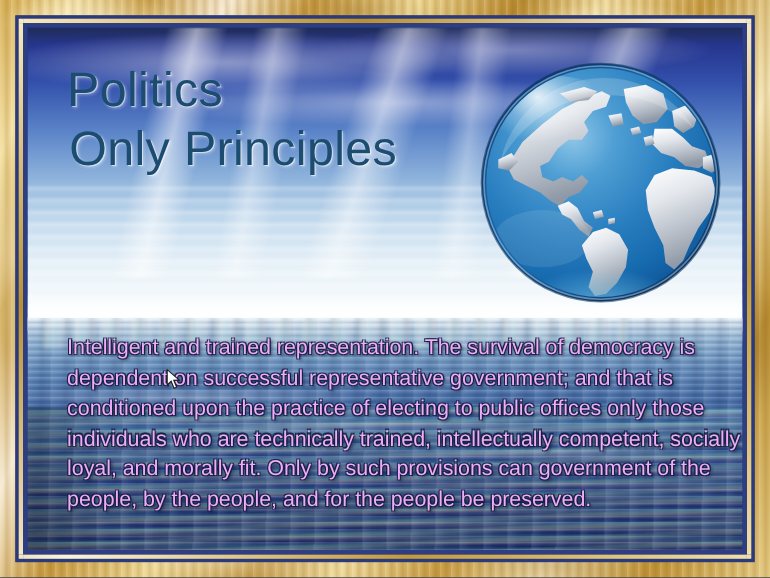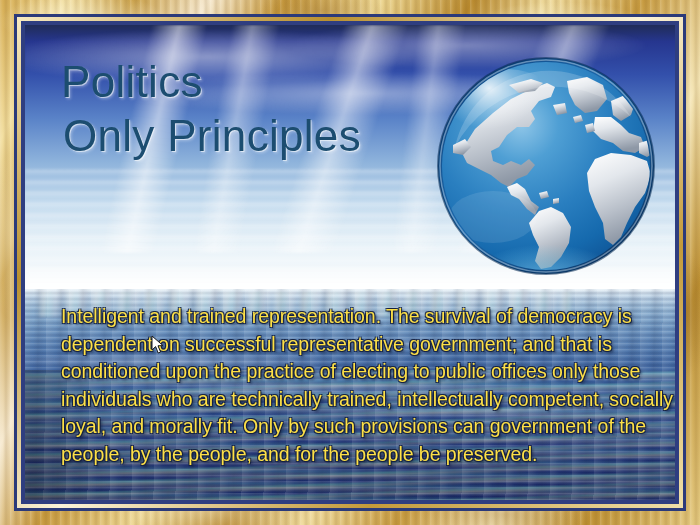--- a/index.html
+++ b/index.html
@@ -244,21 +244,21 @@
     text-shadow:
       1px 1px 0 rgba(255,255,255,.55),
       2px 2px 3px rgba(255,255,255,.35);
   }
   .title-l2{ padding-left:2px; }
 
   .body-text{
     position:absolute;
     left:36px; top:278px;
     width:622px;
-    color:#fde047;
+    color:#f0abfc;
     font-size:19.5px;
     line-height:1.415;
     font-weight:400;
     letter-spacing:-.05px;
     text-shadow:
       -1px -1px 0 rgba(20,30,60,.85),
        1px -1px 0 rgba(20,30,60,.85),
       -1px  1px 0 rgba(20,30,60,.85),
        1px  1px 0 rgba(20,30,60,.85),
        2px  2px 3px rgba(10,18,45,.75);

